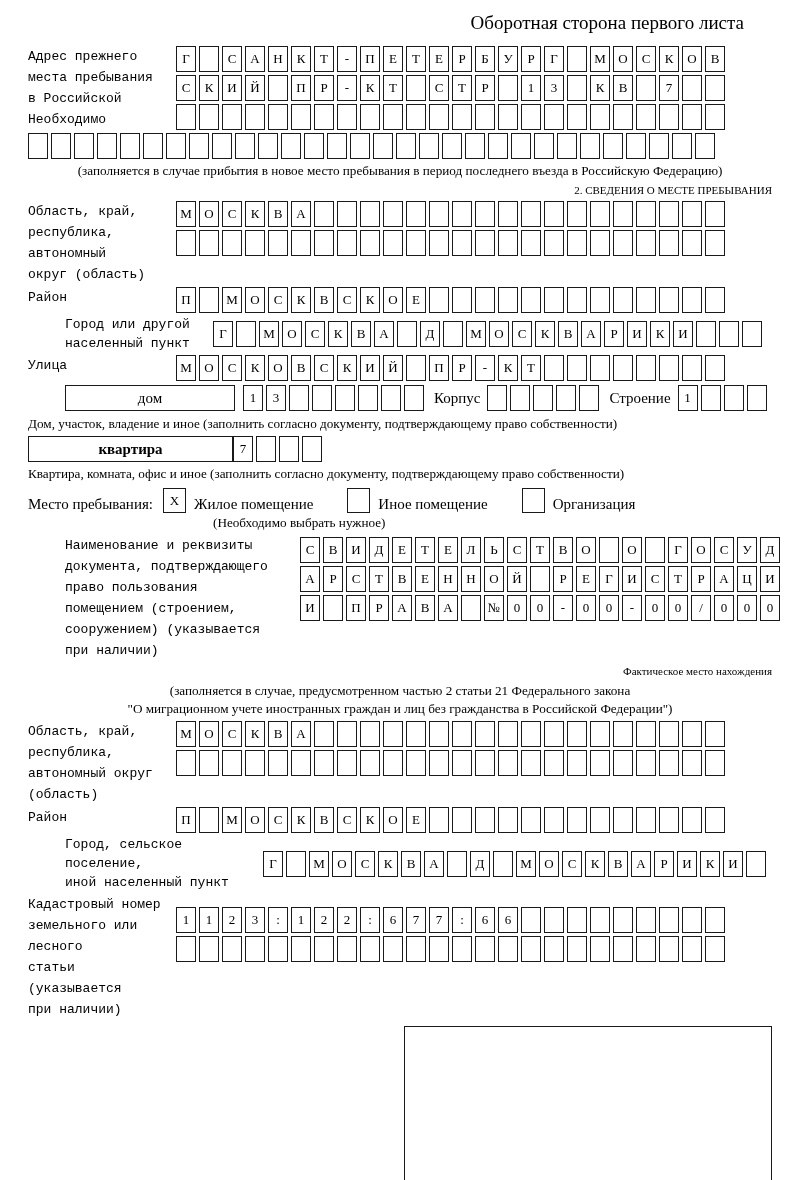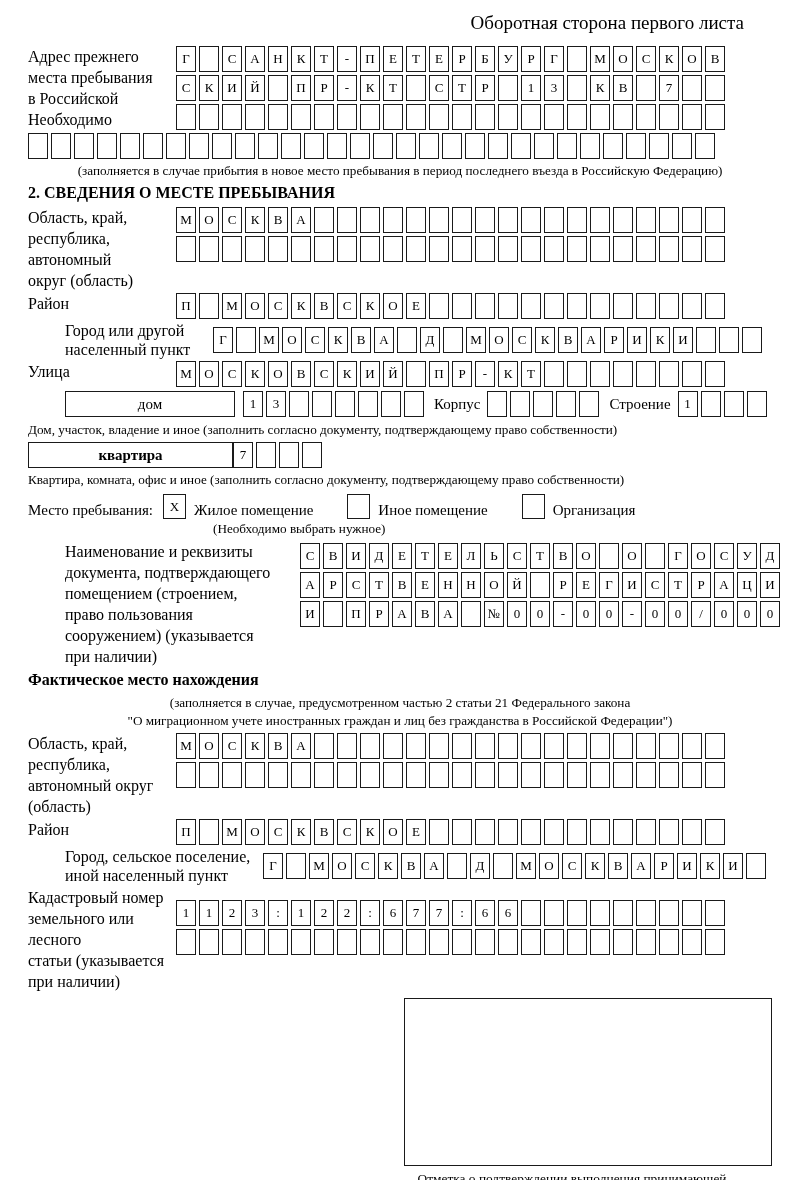--- a/index.html
+++ b/index.html
@@ -2,34 +2,34 @@
 <html><head>
 <meta charset="utf-8">
 <style>
   html,body{margin:0;padding:0;background:#fff;}
   body{width:800px;height:1180px;overflow:hidden;color:#000;
        font-family:"Liberation Serif", serif;}
   .page{padding:12px 28px 0 28px;box-sizing:border-box;width:800px;}
   .hdr{text-align:right;font-size:19px;padding-right:28px;margin-bottom:12px;}
   .frow{display:flex;align-items:flex-start;margin-bottom:2px;}
   .vcenter{align-items:center;margin-left:37px;}
-  .lbl{font-size:16px;line-height:21px;flex:none;}
+  .lbl{font-size:13px;line-height:21px;flex:none;font-family:Liberation Mono, monospace;}
   .lbl2{line-height:19px;}
   .w148{width:148px;}
   .w198{width:198px;}
   .w235{width:235px;}
   .gridcol{display:flex;flex-direction:column;gap:3px;}
   .grid{display:flex;gap:3px;flex:none;}
   .cell{width:18px;height:24px;border:1.5px solid #1a1a1a;flex:none;
         display:flex;align-items:center;justify-content:center;
         font-size:13px;font-family:"Liberation Serif", serif;background:#fff;}
   .fullrow{margin-top:3px;}
   .caption{font-size:13.2px;line-height:18px;margin-top:3px;margin-bottom:3px;}
   .center{text-align:center;}
-  .sec-title{font-size:16px;font-weight:bold;text-align:left;margin:4px 0 5px 0;}
+  .sec-title{font-size:11px;font-weight:normal;text-align:right;margin:4px 0 5px 0;}
   .wide-field{border:1.5px solid #1a1a1a;height:24px;display:flex;align-items:center;
         justify-content:center;font-size:15px;flex:none;background:#fff;}
   .wf-dom{width:168px;margin-right:8px;}
   .wf-kv{width:203px;font-weight:bold;}
   .inline-lbl{font-size:15px;line-height:27px;margin:0 7px 0 10px;flex:none;}
   .mt4{margin-top:4px;padding-left:37px;}
   .stay-row{align-items:flex-end;margin-top:5px;}
   .stay-lbl{font-size:15px;margin-right:10px;}
   .chk{width:21px;height:23px;}
   .opt-lbl{font-size:15px;margin:4px 14px 0 8px;}
@@ -378,22 +378,22 @@
     <span class="opt-lbl">Иное помещение</span>
     <span class="cell chk gap34"></span>
     <span class="opt-lbl">Организация</span>
   </div>
   <div class="note">(Необходимо выбрать нужное)</div>
 
   <div class="frow mt4">
     <div class="lbl w235">
         <div>Наименование и реквизиты</div>
         <div>документа, подтверждающего</div>
+        <div>право пользования</div>
         <div>помещением (строением,</div>
-        <div>право пользования</div>
         <div>сооружением) (указывается</div>
         <div>при наличии)</div>
       </div>
     <div class="gridcol doc-grid-col">
       <div class="grid">
           <span class="cell">С</span>
           <span class="cell">В</span>
           <span class="cell">И</span>
           <span class="cell">Д</span>
           <span class="cell">Е</span>

